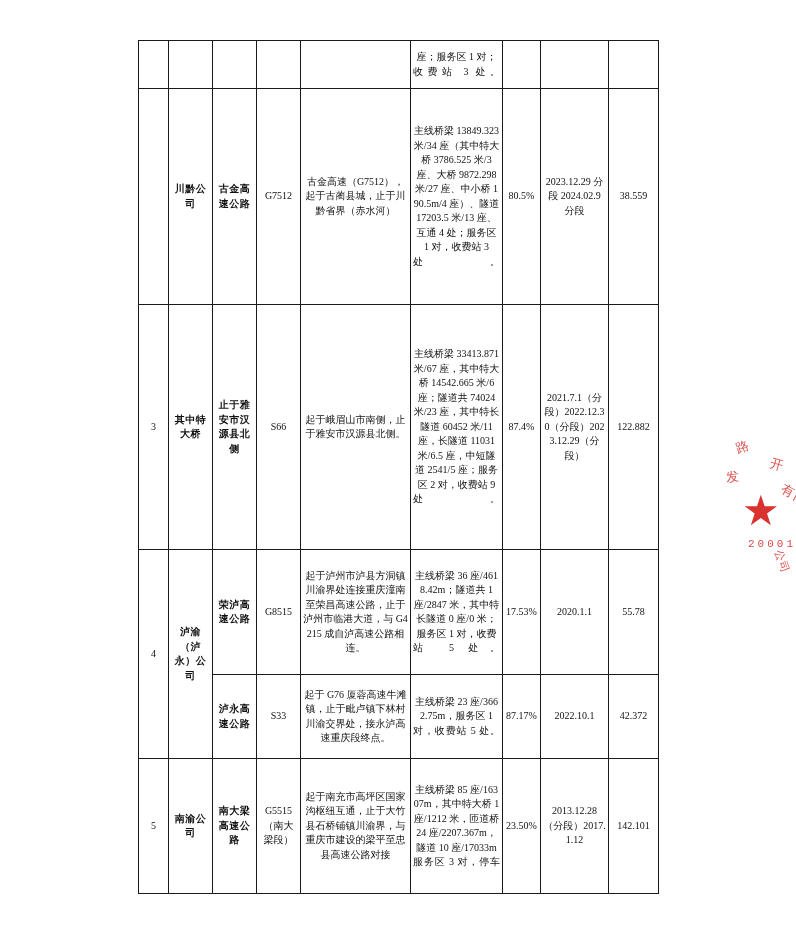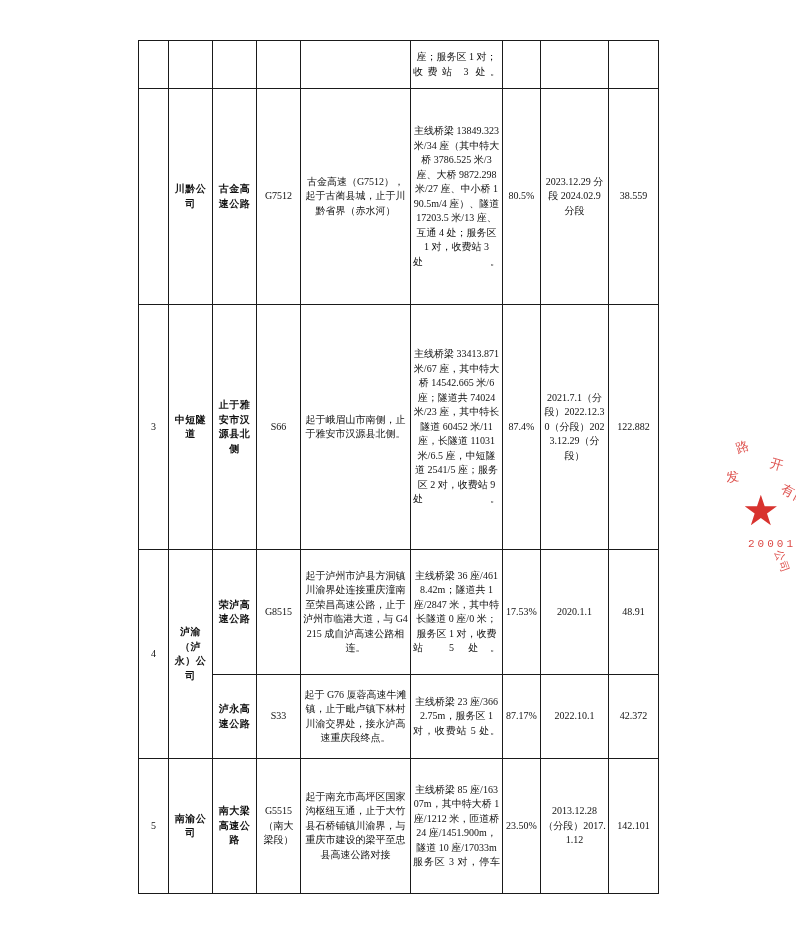--- a/index.html
+++ b/index.html
@@ -158,59 +158,59 @@
         <td>G7512</td>
         <td class="cell-desc">古金高速（G7512），起于古蔺县城，止于川黔省界（赤水河）</td>
         <td class="cell-spec">主线桥梁 13849.323 米/34 座（其中特大桥 3786.525 米/3 座、大桥 9872.298 米/27 座、中小桥 190.5m/4 座）、隧道 17203.5 米/13 座、互通 4 处；服务区 1 对，收费站 3 处。</td>
         <td>80.5%</td>
         <td>2023.12.29 分段 2024.02.9 分段</td>
         <td class="cell-num">38.559</td>
       </tr>
 
       <tr style="height:245px;">
         <td>3</td>
-        <td class="cell-vert">中短隧道</td>
+        <td class="cell-vert">其中特大桥</td>
         <td class="cell-vert">止于雅安市汉源县北侧</td>
         <td>S66</td>
         <td class="cell-desc">起于峨眉山市南侧，止于雅安市汉源县北侧。</td>
         <td class="cell-spec">主线桥梁 33413.871 米/67 座，其中特大桥 14542.665 米/6 座；隧道共 74024 米/23 座，其中特长隧道 60452 米/11 座，长隧道 11031 米/6.5 座，中短隧道 2541/5 座；服务区 2 对，收费站 9 处。</td>
         <td>87.4%</td>
         <td>2021.7.1（分段）2022.12.30（分段）2023.12.29（分段）</td>
         <td class="cell-num">122.882</td>
       </tr>
 
       <tr style="height:125px;">
         <td rowspan="2">4</td>
         <td rowspan="2" class="cell-vert">泸渝（泸永）公司</td>
         <td class="cell-vert">荣泸高速公路</td>
         <td>G8515</td>
         <td class="cell-desc">起于泸州市泸县方洞镇川渝界处连接重庆潼南至荣昌高速公路，止于泸州市临港大道，与 G4215 成自泸高速公路相连。</td>
         <td class="cell-spec">主线桥梁 36 座/4618.42m；隧道共 1 座/2847 米，其中特长隧道 0 座/0 米；服务区 1 对，收费站 5 处。</td>
         <td>17.53%</td>
         <td>2020.1.1</td>
-        <td class="cell-num">48.91</td>
+        <td class="cell-num">55.78</td>
       </tr>
 
       <tr style="height:84px;">
         <td class="cell-vert">泸永高速公路</td>
         <td>S33</td>
         <td class="cell-desc">起于 G76 厦蓉高速牛滩镇，止于毗卢镇下林村川渝交界处，接永泸高速重庆段终点。</td>
         <td class="cell-spec">主线桥梁 23 座/3662.75m，服务区 1 对，收费站 5 处。</td>
         <td>87.17%</td>
         <td>2022.10.1</td>
         <td class="cell-num">42.372</td>
       </tr>
 
       <tr style="height:135px;">
         <td>5</td>
         <td class="cell-vert">南渝公司</td>
         <td class="cell-vert">南大梁高速公路</td>
         <td>G5515（南大梁段）</td>
         <td class="cell-desc">起于南充市高坪区国家沟枢纽互通，止于大竹县石桥铺镇川渝界，与重庆市建设的梁平至忠县高速公路对接</td>
-        <td class="cell-spec">主线桥梁 85 座/16307m，其中特大桥 1 座/1212 米，匝道桥 24 座/1451.900m，隧道 10 座/17033m 服务区 3 对，停车</td>
+        <td class="cell-spec">主线桥梁 85 座/16307m，其中特大桥 1 座/1212 米，匝道桥 24 座/2207.367m，隧道 10 座/17033m 服务区 3 对，停车</td>
         <td>23.50%</td>
         <td>2013.12.28（分段）2017.1.12</td>
         <td class="cell-num">142.101</td>
       </tr>
 
     </tbody>
   </table>
 
   <div class="seal">
     <span class="seal-text t1">路</span>

